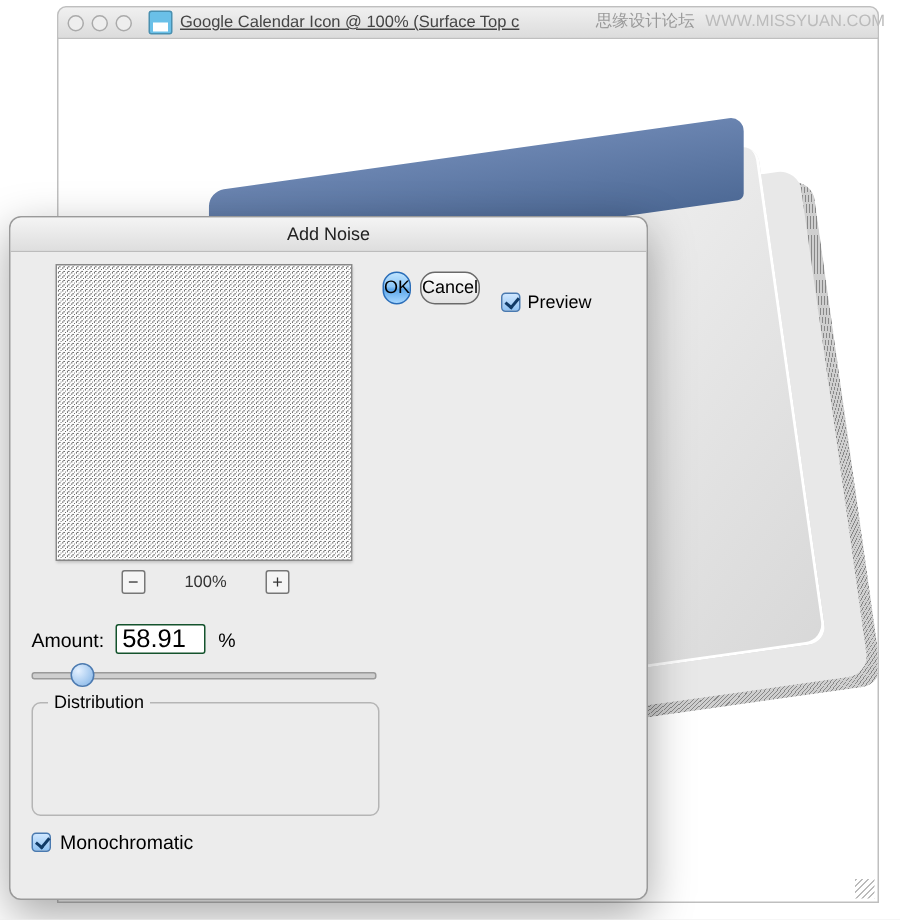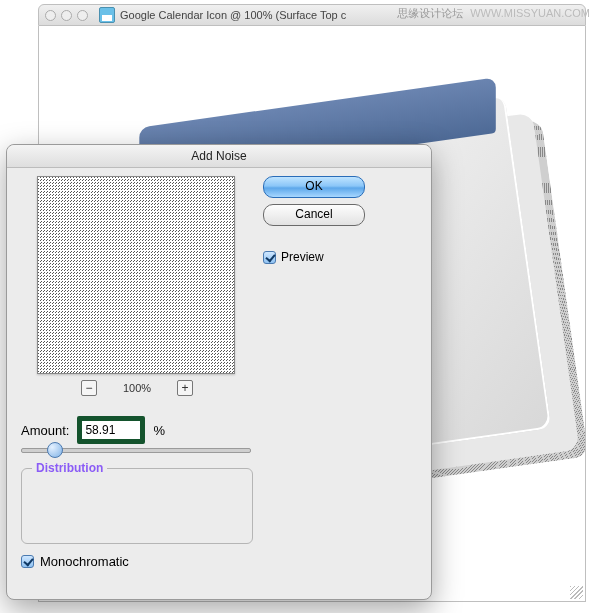--- a/index.html
+++ b/index.html
@@ -39,20 +39,21 @@
     border-radius: 6px 6px 0 0;
     display: flex;
     align-items: center;
     padding: 0 6px;
     gap:5px;
     box-sizing:border-box;
     font-size:11px;
     color:#444;
     overflow:hidden;
     white-space:nowrap;
+    text-decoration:underline;
   }
   .traffic { display:flex; gap:5px; margin-right:6px;}
   .tl { width:11px;height:11px;border-radius:50%;background:#eee;border:1px solid #aaa; box-sizing:border-box;}
   .doc-icon {
     width:14px;height:14px;background:#6ac0e8;border:1px solid #4a90b0;border-radius:2px;
     position:relative;
   }
   .doc-icon:after{content:"";position:absolute;bottom:1px;left:2px;right:2px;height:6px;background:#fff;}
   .doc-canvas {
     border:1px solid #bfbfbf;border-top:none;
@@ -124,47 +125,47 @@
     box-shadow:0 1px 2px rgba(0,0,0,.2);
     background-image: repeating-radial-gradient(circle at 3px 3px, #555 0 0.5px, transparent 0.5px 2.2px);
     background-size: 3px 3px;
   }
   .zoom-row{
     position:absolute;top:212px;left:30px;width:200px;
     display:flex;justify-content:center;align-items:center;gap:26px;font-size:11px;color:#333;
   }
   .stepper{width:14px;height:14px;border:1px solid #777;background:#f5f5f5;display:flex;align-items:center;justify-content:center;font-size:12px;line-height:1;border-radius:2px;}
 
-  .rhs{position:absolute;top:8px;left:248px;width:118px;display:flex;flex-direction:column;gap:6px;align-items:center;}
+  .rhs{position:absolute;top:8px;left:248px;width:118px;display:flex;flex-direction:row;gap:6px;align-items:center;}
   .aqua-btn{
     width:100px;height:20px;border:1px solid #6a6a6a;border-radius:10px;
     font-size:12px;text-align:center;line-height:18px;
     background:linear-gradient(#fdfdfd,#e2e2e2);
   }
   .aqua-btn.default{
     border-color:#2a6db8;
     background:linear-gradient(#bfe4ff,#8bc6f8 45%,#5da7ea 55%,#a7d7ff);
     color:#000;font-weight:500;
   }
   .chk-row{display:flex;align-items:center;gap:5px;margin-top:18px;align-self:flex-start;margin-left:8px;}
   .chk{width:13px;height:13px;border:1px solid #7a7a7a;border-radius:3px;background:#fff;position:relative;box-sizing:border-box;}
   .chk.checked{background:linear-gradient(#cfe7ff,#8fc2f2);border-color:#4a7ab0;}
   .chk.checked:after{content:"";position:absolute;left:2px;top:2px;width:7px;height:4px;border:2px solid #103a66;border-top:none;border-right:none;transform:rotate(-50deg);}
 
   .amount-row{position:absolute;top:248px;left:14px;display:flex;align-items:center;gap:8px;font-size:13px;}
-  .amount-input{width:52px;height:18px;border:5px solid #14532d;background:#fff;padding:0 3px;font-size:12px;border-radius:2px;}
+  .amount-input{width:52px;height:18px;border:1px solid #14532d;background:#fff;padding:0 3px;font-size:17px;border-radius:2px;}
   .slider{position:absolute;top:274px;left:14px;width:230px;height:14px;}
   .track{position:absolute;top:6px;left:0;right:0;height:3px;background:#cfcfcf;border:1px solid #9a9a9a;border-radius:2px;}
   .thumb{position:absolute;top:0;width:14px;height:14px;border-radius:50%;background:radial-gradient(circle at 30% 30%,#e5f1ff,#7fb2e6);border:1px solid #4c7ab0;}
 
   .group{
     position:absolute;top:300px;left:14px;width:230px;height:74px;
     border:1px solid #b5b5b5;border-radius:6px;
   }
-  .group-title{position:absolute;top:-8px;left:10px;background:#ececec;padding:0 4px;font-size:12px;color:#8b5cf6;font-weight:bold;}
+  .group-title{position:absolute;top:-8px;left:10px;background:#ececec;padding:0 4px;font-size:12px;color:#000000;}
   .radio-row{display:flex;align-items:center;gap:6px;font-size:13px;margin:10px 0 4px 12px;}
   .radio{width:13px;height:13px;border:1px solid #7a7a7a;border-radius:50%;background:#fff;position:relative;box-sizing:border-box;}
   .radio.sel:after{content:"";position:absolute;left:2px;top:2px;width:7px;height:7px;border-radius:50%;background:radial-gradient(circle at 30% 30%,#d0e8ff,#3f7fc0);}
 
   .mono-row{position:absolute;top:386px;left:14px;display:flex;align-items:center;gap:6px;font-size:13px;}
 
   .sb-corner{position:absolute;bottom:2px;right:2px;width:13px;height:13px;
     background:repeating-linear-gradient(135deg,#bbb 0 1px,transparent 1px 3px);}
 </style>
 </head>

